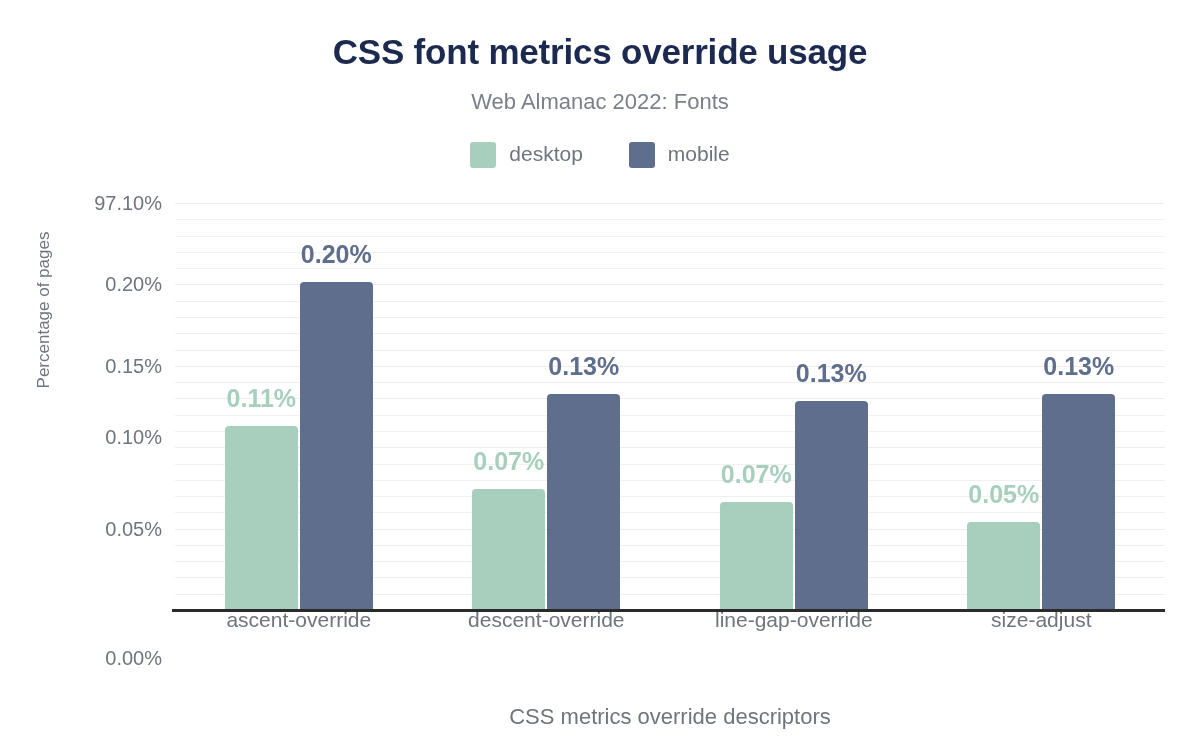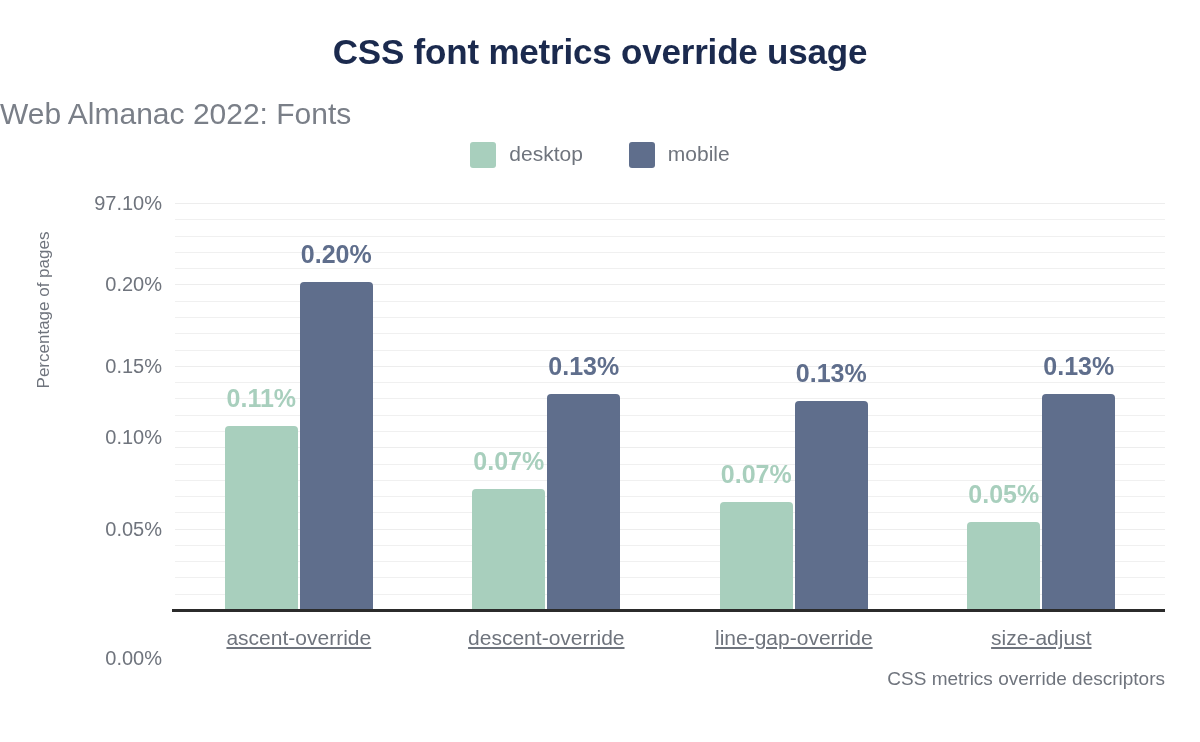--- a/index.html
+++ b/index.html
@@ -31,25 +31,25 @@
     font-size: 35px;
     font-weight: bold;
     color: #1b2a4e;
     letter-spacing: -0.2px;
     white-space: nowrap;
   }
   .chart-subtitle {
     position: absolute;
     left: 0; top: 89px;
     width: 1200px;
-    font-size: 30px;
+    text-align: center;
+    font-size: 22px;
     font-weight: normal;
     color: #7a7f88;
     white-space: nowrap;
-    margin-top: 8px;
   }
 
   
   .legend {
     position: absolute;
     left: 0; top: 142px;
     width: 1200px;
     display: flex;
     justify-content: center;
     align-items: center;
@@ -119,50 +119,49 @@
     font-size: 25px;
     font-weight: bold;
     white-space: nowrap;
     transform: translateX(-50%);
     text-align: center;
   }
 
   
   .xtick {
     position: absolute;
-    top: 626px;
+    top: 608px;
     font-size: 21px;
     color: #6f747d;
     white-space: nowrap;
     transform: translateX(-50%);
     text-align: center;
-    text-decoration: underline;
   }
 
   
   .ylabel {
     position: absolute;
     left: -2px;
     top: 300px;
     width: 240px;
     font-size: 17px;
     color: #6f747d;
     text-align: center;
     transform: rotate(-90deg);
     transform-origin: 50% 50%;
     margin-left: -74px;
     white-space: nowrap;
   }
   .xlabel {
     position: absolute;
     left: 175px;
-    top: 668px;
+    top: 704px;
     width: 990px;
-    text-align: right;
-    font-size: 19px;
+    text-align: center;
+    font-size: 22px;
     color: #6f747d;
     white-space: nowrap;
   }
 </style>
 </head>
 <body>
 
 <div id="chart-root">
 
   <div class="chart-title">CSS font metrics override usage</div>

